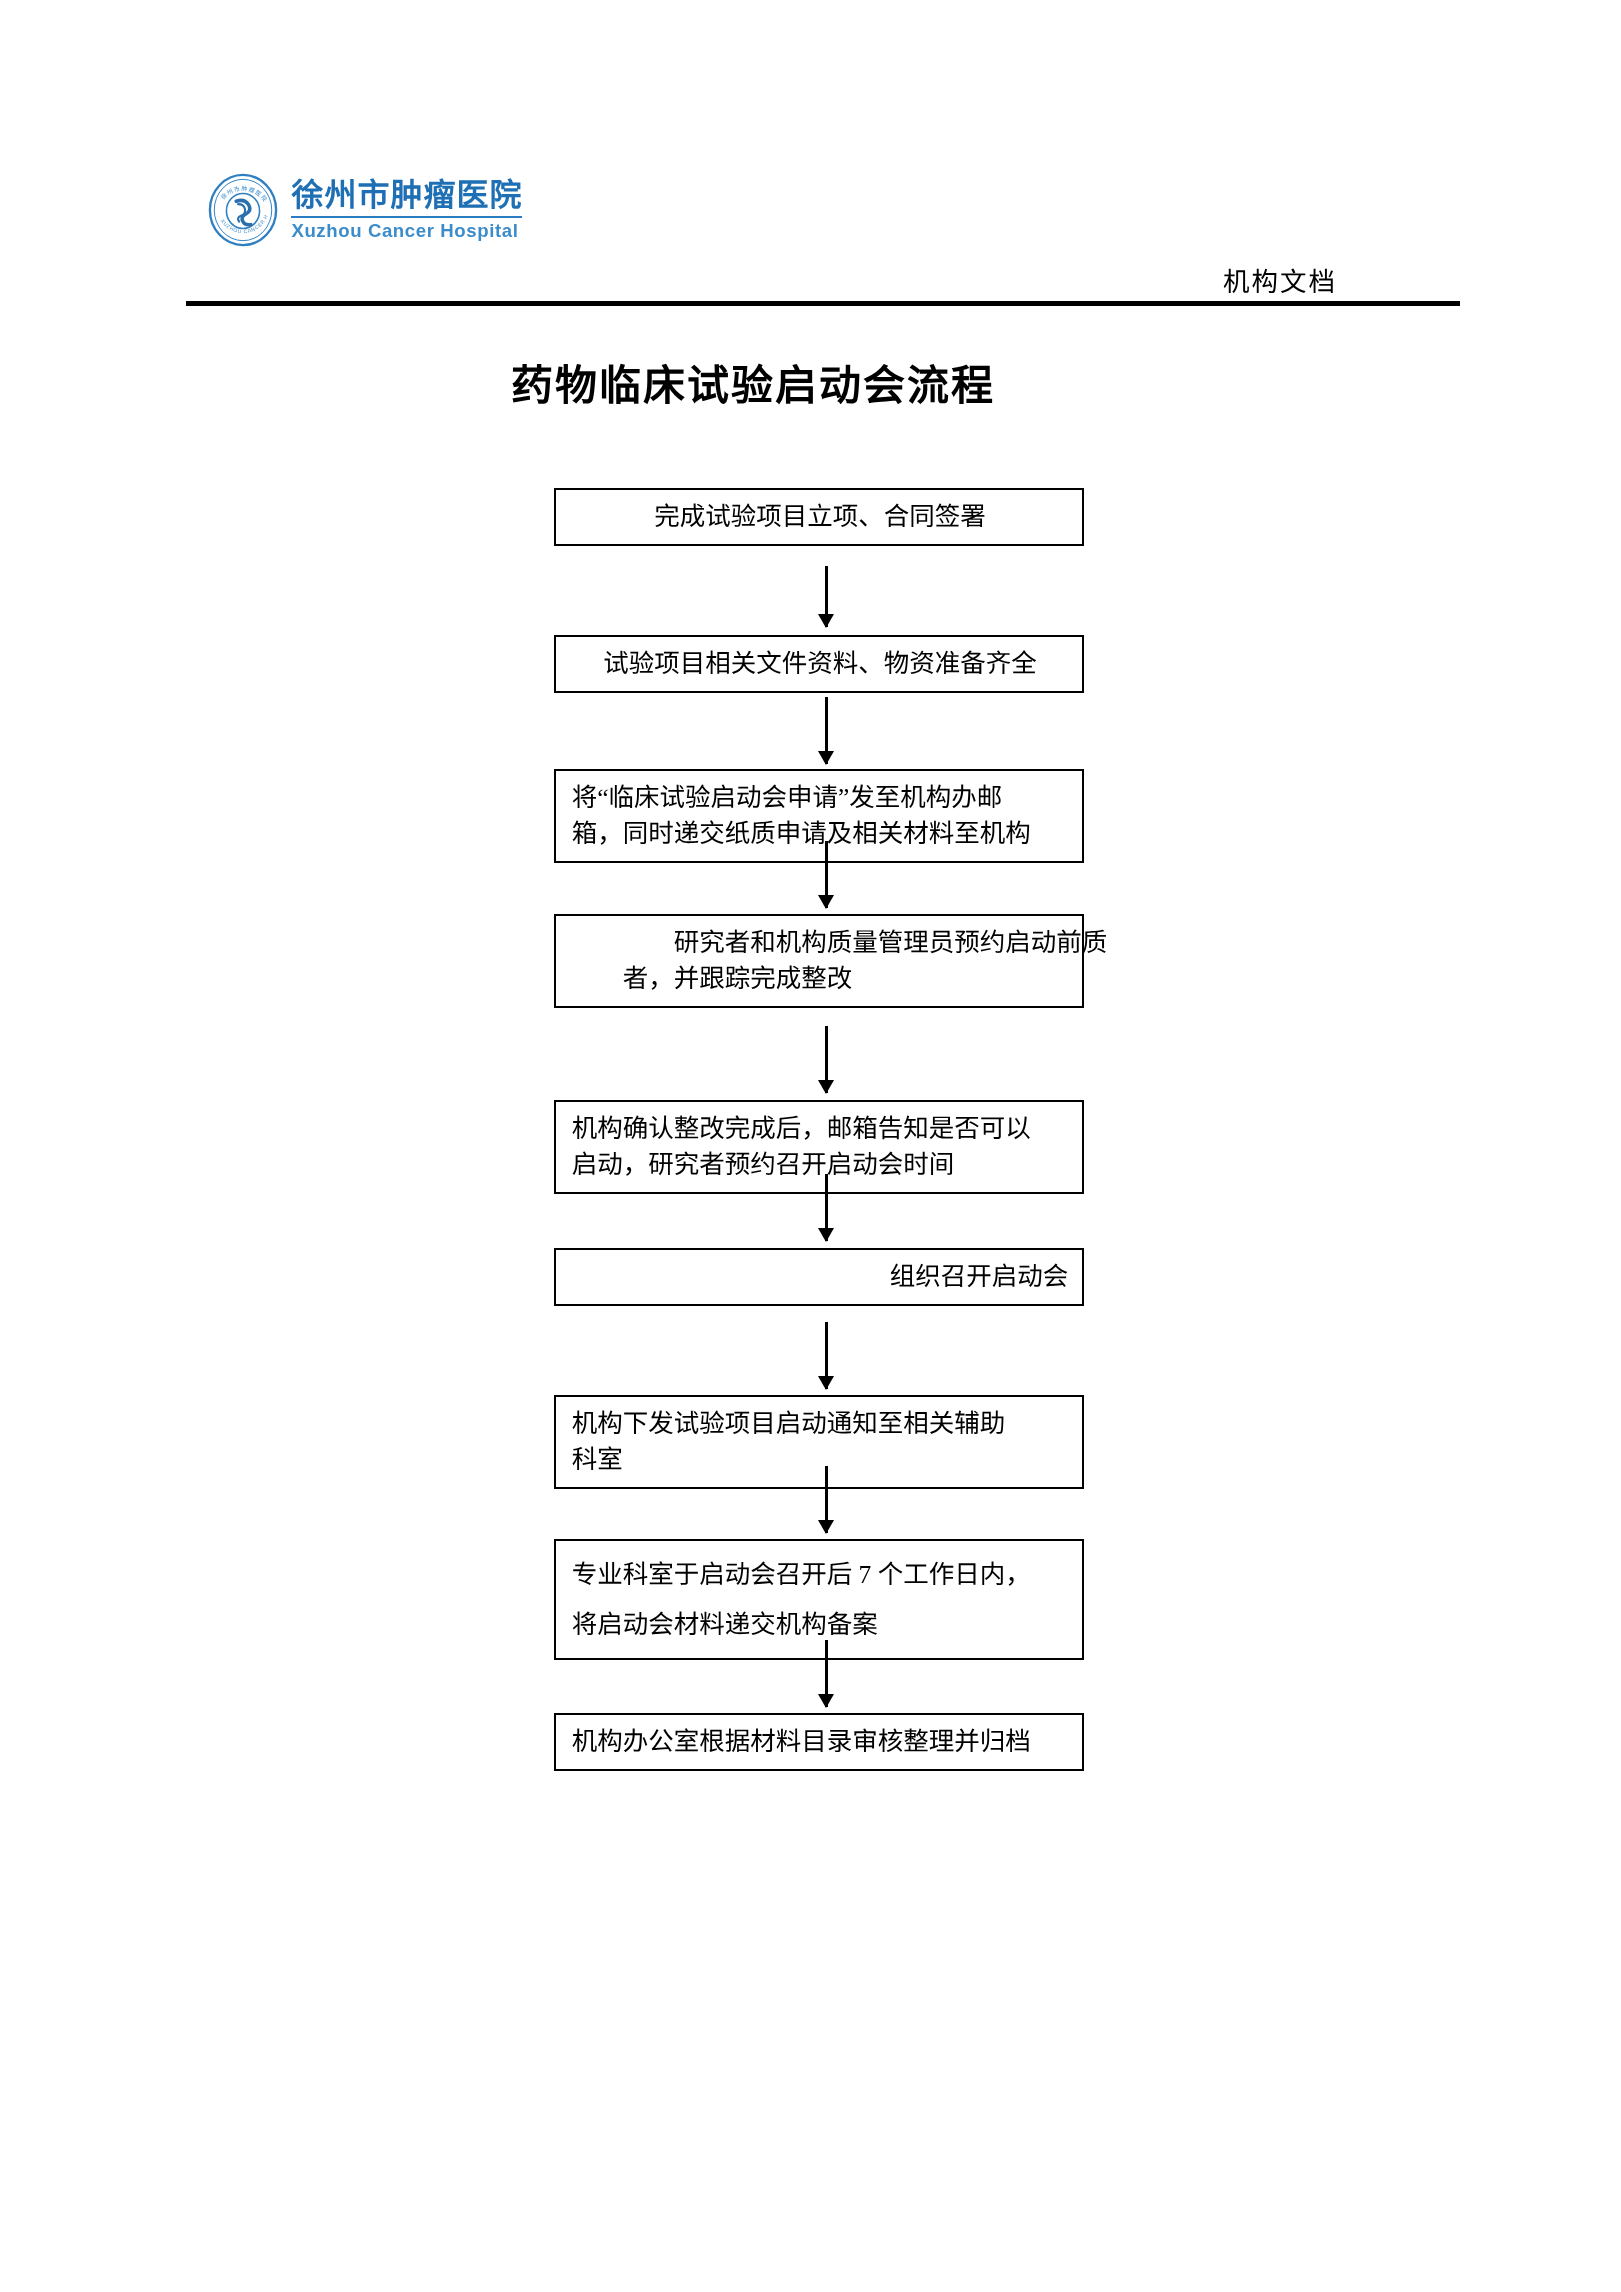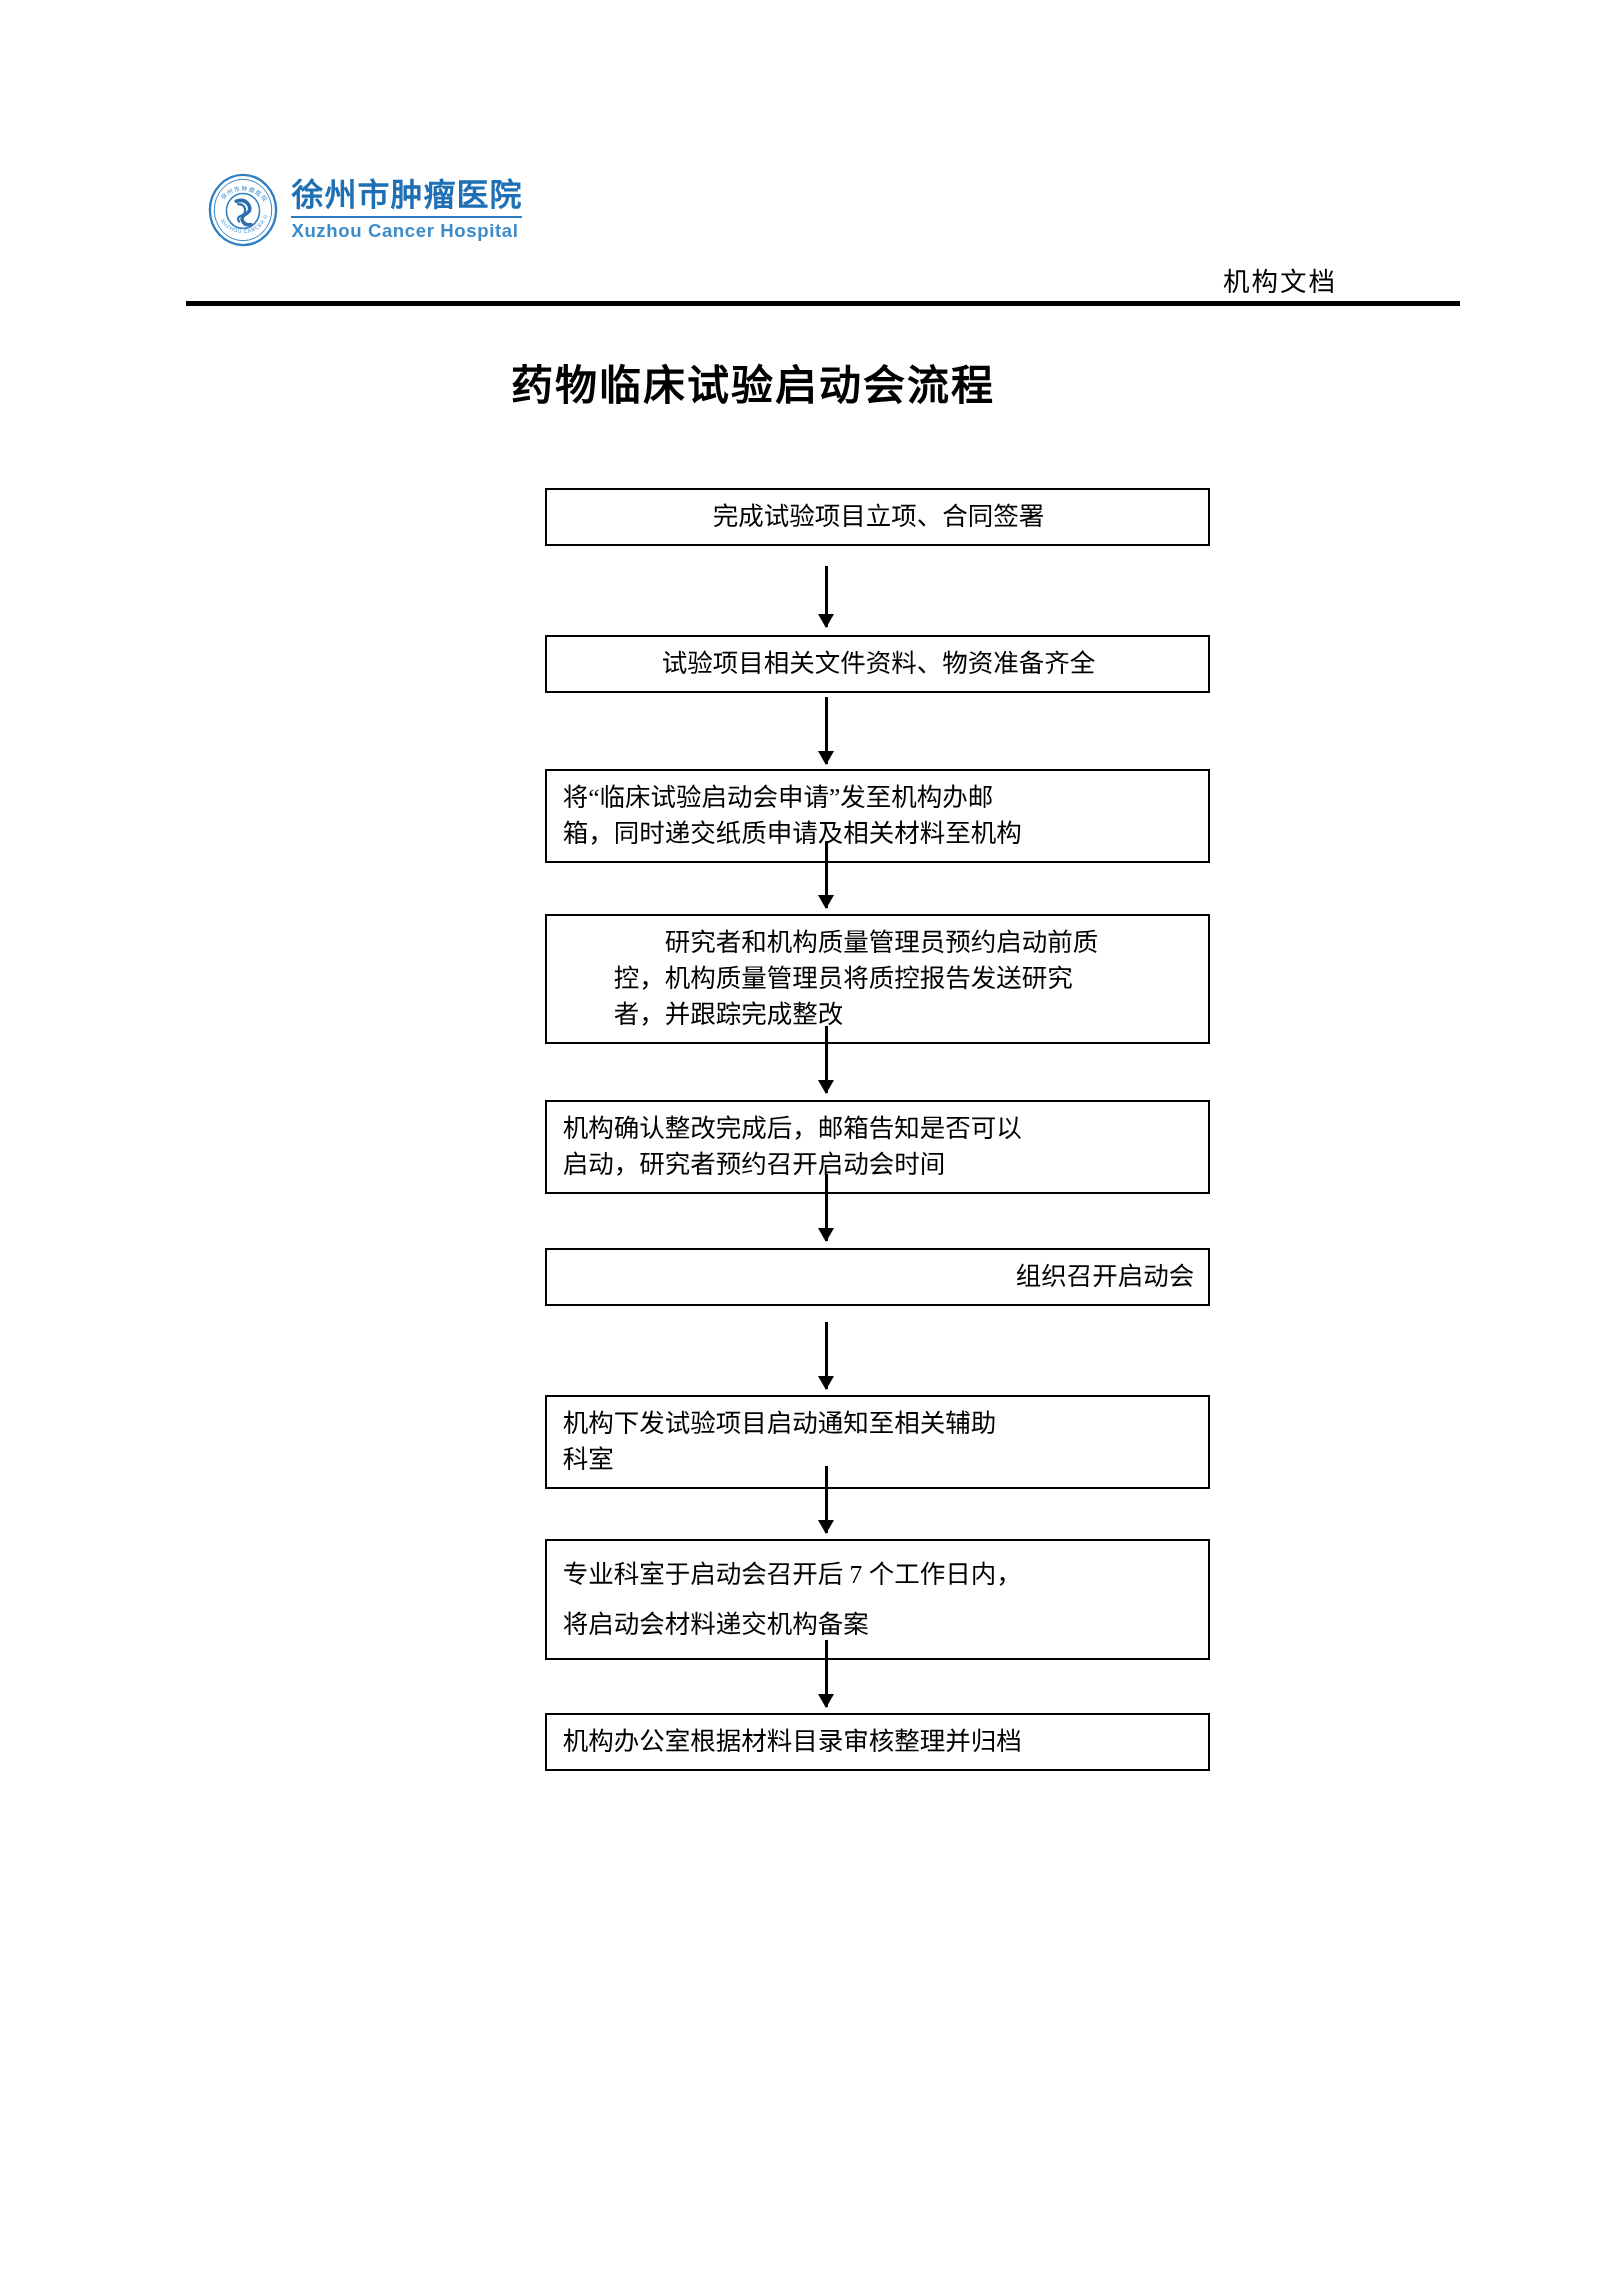--- a/index.html
+++ b/index.html
@@ -113,22 +113,22 @@
   
   .flow {
     position: absolute;
     left: 541px;
     top: 488px;
     width: 569px;
   }
 
   .node {
     position: absolute;
-    left: 4px;
-    width: 665px;
+    left: 13px;
+    width: 530px;
     box-sizing: border-box;
     border: 2.5px solid #000000;
     background: #ffffff;
     font-family: "Liberation Serif", "DejaVu Serif", serif;
     font-size: 25.5px;
     line-height: 1.42;
     padding: 8.8px 13.7px 8.8px 15.7px;
   }
 
   .node.center {
@@ -213,21 +213,20 @@
       </div>
       <div class="node center" style="top: 147px;">
         <span class="line">试验项目相关文件资料、物资准备齐全</span>
       </div>
       <div class="node" style="top: 281px;">
         <span class="line">将“临床试验启动会申请”发至机构办邮</span>
         <span class="line">箱，同时递交纸质申请及相关材料至机构</span>
       </div>
       <div class="node indent" style="top: 426px;">
         <span class="line">　　研究者和机构质量管理员预约启动前质</span>
-        <span class="line">控，机构质量管理员将质控报告发送研究</span>
         <span class="line">者，并跟踪完成整改</span>
       </div>
       <div class="node" style="top: 612px;">
         <span class="line">机构确认整改完成后，邮箱告知是否可以</span>
         <span class="line">启动，研究者预约召开启动会时间</span>
       </div>
       <div class="node center" style="top: 760px; text-align: right;">
         <span class="line">组织召开启动会</span>
       </div>
       <div class="node" style="top: 907px;">

